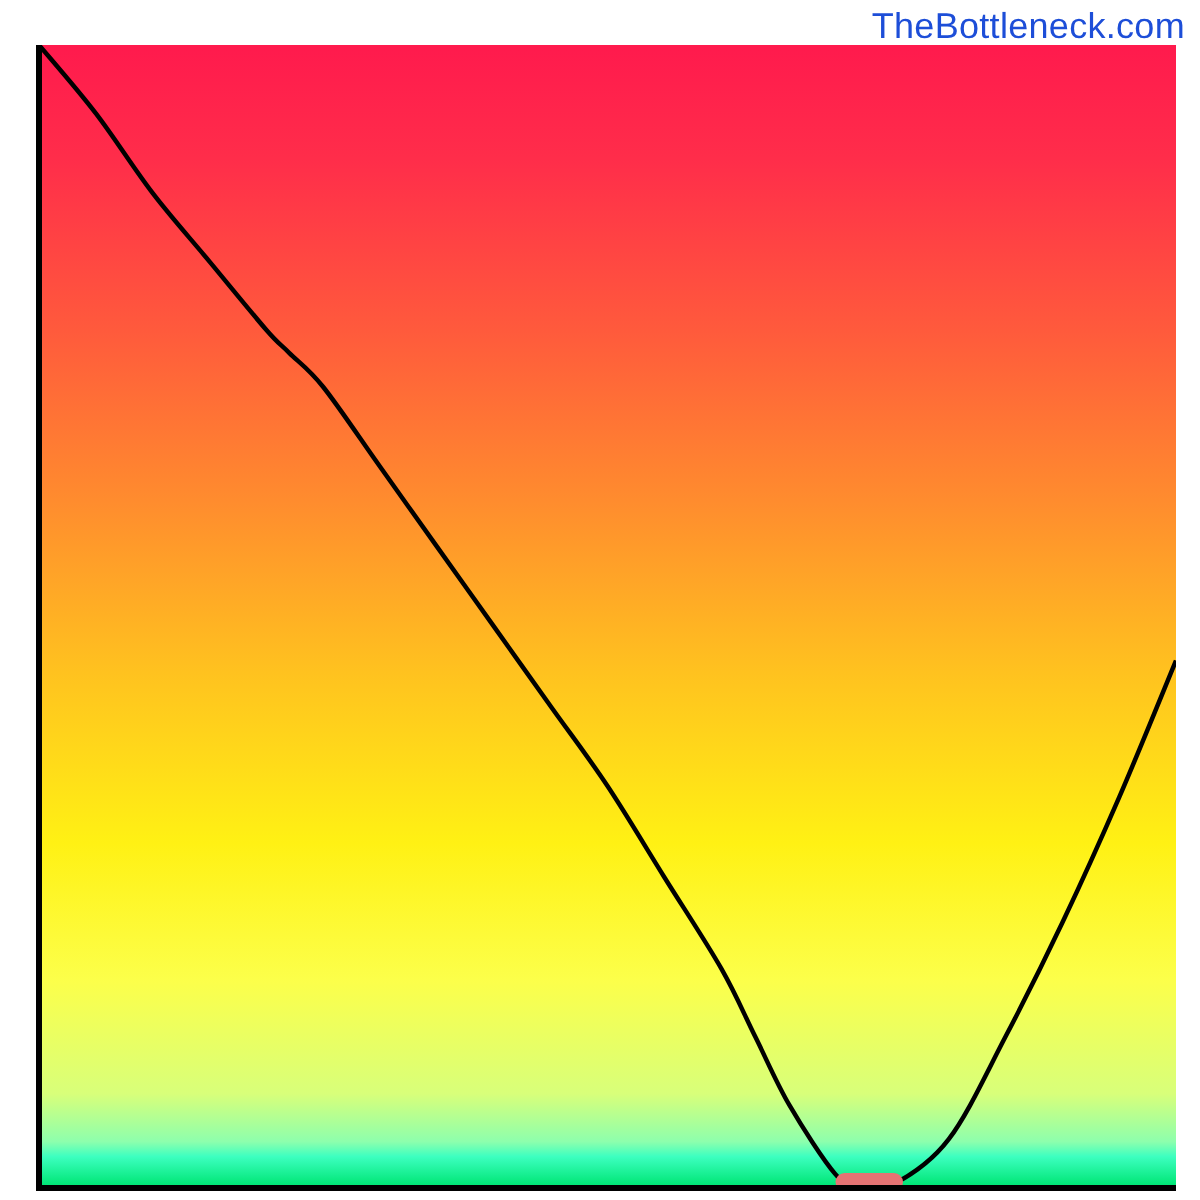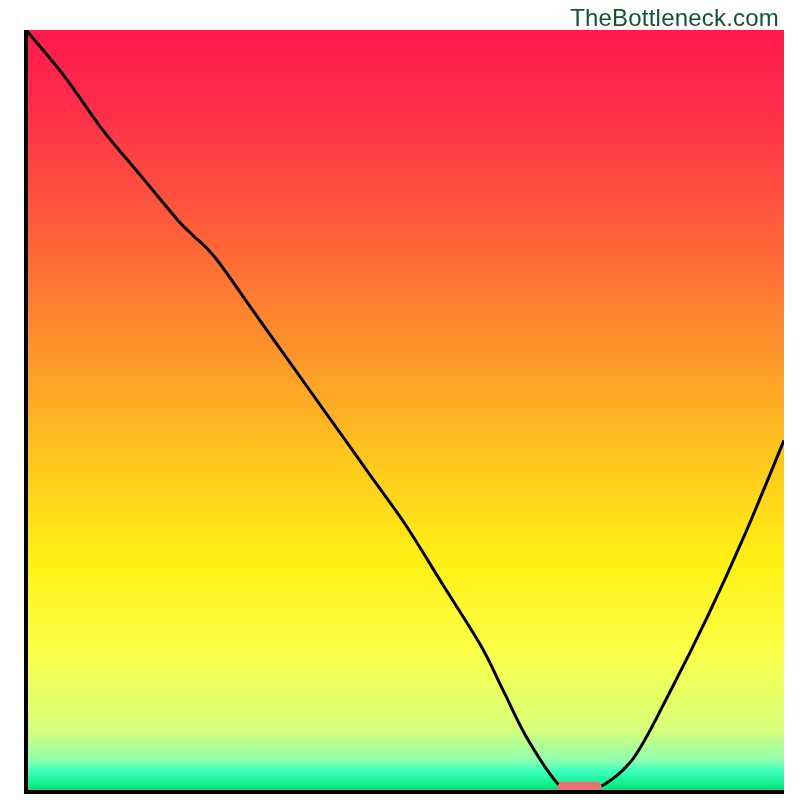--- a/index.html
+++ b/index.html
@@ -11,24 +11,24 @@
     font-family: Arial, Helvetica, sans-serif;
   }
   .container {
     position: relative;
     width: 800px;
     height: 800px;
   }
   .watermark {
     position: absolute;
     top: 4px;
-    right: 21px;
+    right: 10px;
     font-size: 24px;
     font-weight: 400;
-    color: #14532d;
+    color: #1d4ed8;
     letter-spacing: 0.2px;
   }
   .plot-area {
     position: absolute;
     left: 26px;
     top: 30px;
     width: 758px;
     height: 760px;
   }
   .gradient-bg {

